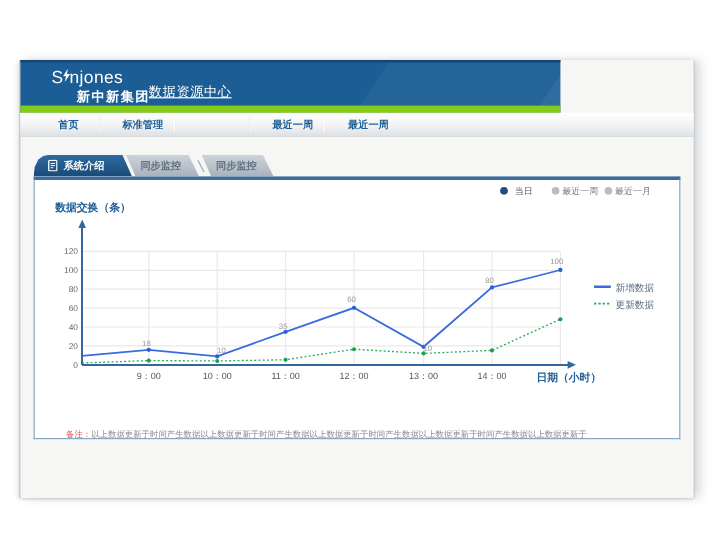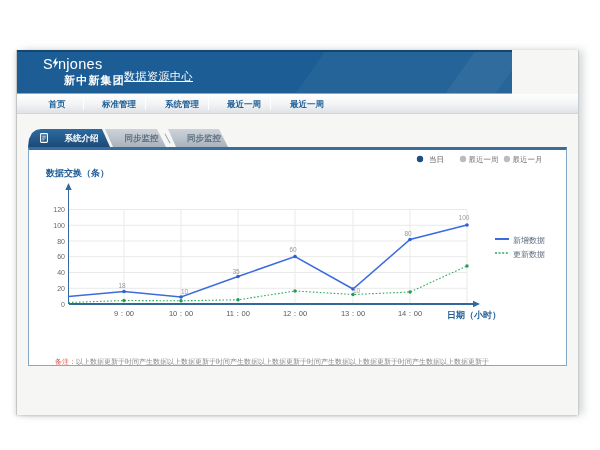--- a/index.html
+++ b/index.html
@@ -1,22 +1,22 @@
 <!DOCTYPE html>
 <html><head>
 <meta charset="utf-8">
 <style>
   * { margin:0; padding:0; box-sizing:border-box; }
   html,body { width:600px; height:450px; background:#fff; overflow:hidden;
     font-family:"Liberation Sans", sans-serif; }
   .page { position:absolute; left:17px; top:50px; width:561px; height:365px;
     background:#f6f6f5; box-shadow:-1px 0 0 rgba(190,190,188,0.8), -3px 1px 4px rgba(150,150,148,0.2), 1px 0 0 rgba(200,202,204,0.7), 5px 0 8px rgba(145,150,155,0.38), 0 1px 2px rgba(160,160,160,0.35); }
-  .hdr { position:absolute; left:0; top:0; width:495px; height:44px; overflow:hidden;
+  .hdr { position:absolute; left:0; top:0; width:450px; height:44px; overflow:hidden;
     background:#1b5d94;
-    border-top:2px solid #134770; border-bottom:1px solid #84cc16; }
+    border-top:2px solid #134770; border-bottom:6px solid #84cc16; }
   .sheen1 { position:absolute; left:290px; top:-10px; width:200px; height:70px;
     background:rgba(255,255,255,0.045); transform:skewX(-35deg); }
   .sheen2 { position:absolute; left:440px; top:-10px; width:130px; height:70px;
     background:rgba(255,255,255,0.06); transform:skewX(-35deg); }
   .logo { position:absolute; left:26px; top:5px; color:#fff; }
   .logo .en { font-size:14.5px; font-weight:normal; letter-spacing:0.3px; line-height:15px;}
   .logo .cn { margin-left:21px; font-size:11px; font-weight:bold; letter-spacing:1.2px; line-height:11px; margin-top:3px;}
   .title { position:absolute; left:107px; top:17px; color:#fff; font-size:11px; letter-spacing:0.5px;text-decoration:underline; }
   .pill { white-space:nowrap; position:absolute; left:415px; top:7px; width:139px; height:13px;
     border:1px solid rgba(255,255,255,0.4); border-radius:7px; background:rgba(12,44,74,0.15);
@@ -24,21 +24,21 @@
   .pill span.t { margin-left:2px; }
   .pill .ic { display:inline-block; }
   .nav { position:absolute; left:0; top:44px; width:561px; height:20px;
     background:linear-gradient(#ffffff,#f2f3f5 55%,#dfe2e6);
     border-bottom:1px solid #d2d6da; }
   .nav .it { position:absolute; top:0; height:20px; line-height:20px; text-align:center;
     color:#1e5f96; font-size:8.5px; font-weight:bold; width:62px; }
   .nav .sep { position:absolute; top:3px; height:13px; width:1px; background:#c3c8cd;
     border-right:1px solid #fff; }
   .tabs { position:absolute; left:11px; top:79px; height:18px; width:400px; }
-  .tab { position:absolute; top:0; height:18px; line-height:19px; font-size:8.5px; font-weight:bold;text-align:center; }
+  .tab { position:absolute; top:0; height:18px; line-height:19px; font-size:8.5px; font-weight:bold; }
   .tab1 { left:0; width:82px; background:linear-gradient(#2e6ba0,#1a4a78);
     color:#fff; clip-path:polygon(0 100%, 1px 55%, 4px 22%, 8px 6%, 13px 0, 74px 0, 82px 100%);
     padding-left:25px; }
   .tab2 { left:77px; width:61px; background:linear-gradient(#cdd3d9,#a9b3bd);
     color:#607282; clip-path:polygon(0 0, 52px 0, 61px 100%, 8px 100%);
     padding-left:12px; }
   .tab3 { left:140px; width:60px; background:linear-gradient(#cdd3d9,#a9b3bd);
     color:#607282; clip-path:polygon(0 0, 51px 0, 60px 100%, 8px 100%);
     padding-left:12px; }
   .slash { position:absolute; left:139px; top:3.5px; width:1px; height:11px;
@@ -61,21 +61,20 @@
           </svg>njones</div>
       <div class="cn">新中新集团</div>
     </div>
     <div class="title">数据资源中心</div>
   </div>
   <div class="nav">
     <div class="it" style="left:9px">首页</div>
     <div class="sep" style="left:66px"></div>
     <div class="it" style="left:71px">标准管理</div>
     <div class="sep" style="left:128px"></div>
-    <div class="it" style="left:134px">系统管理</div>
     <div class="sep" style="left:191px"></div>
     <div class="it" style="left:196px">最近一周</div>
     <div class="sep" style="left:253px"></div>
     <div class="it" style="left:259px">最近一周</div>
   </div>
   <div class="tabs">
   <div class="tab tab1"><svg style="position:absolute;left:12px;top:4px" width="8" height="10" viewBox="0 0 8 10">
           <rect x="0.6" y="0.6" width="6.8" height="8.8" rx="0.8" fill="none" stroke="#fff" stroke-width="1.1"></rect>
           <line x1="2.2" y1="3.2" x2="5.8" y2="3.2" stroke="#fff" stroke-width="0.8"></line>
           <line x1="2.2" y1="5" x2="5.8" y2="5" stroke="#fff" stroke-width="0.8"></line>

